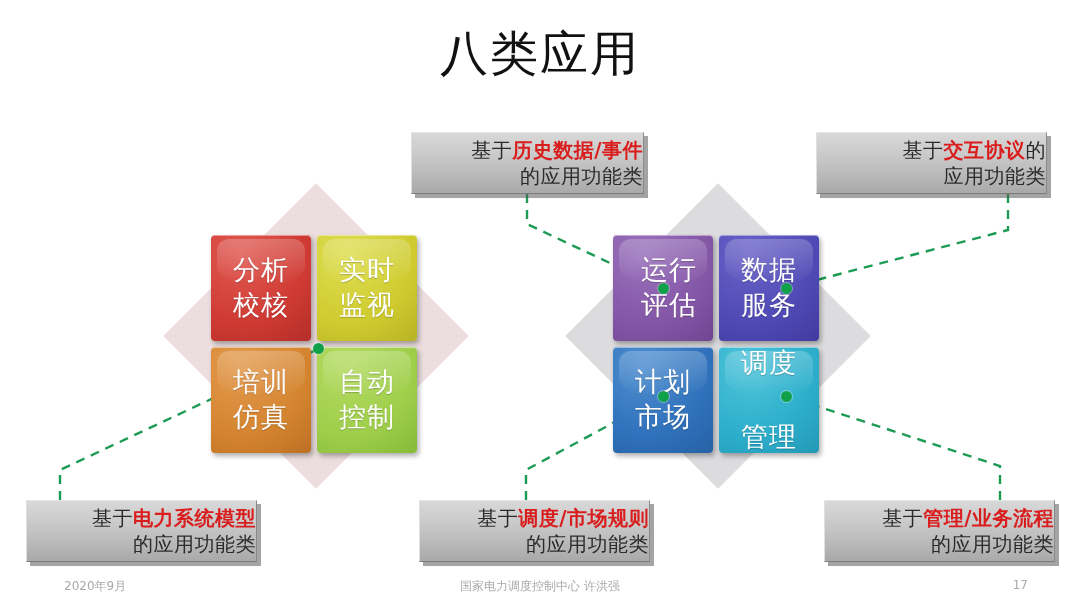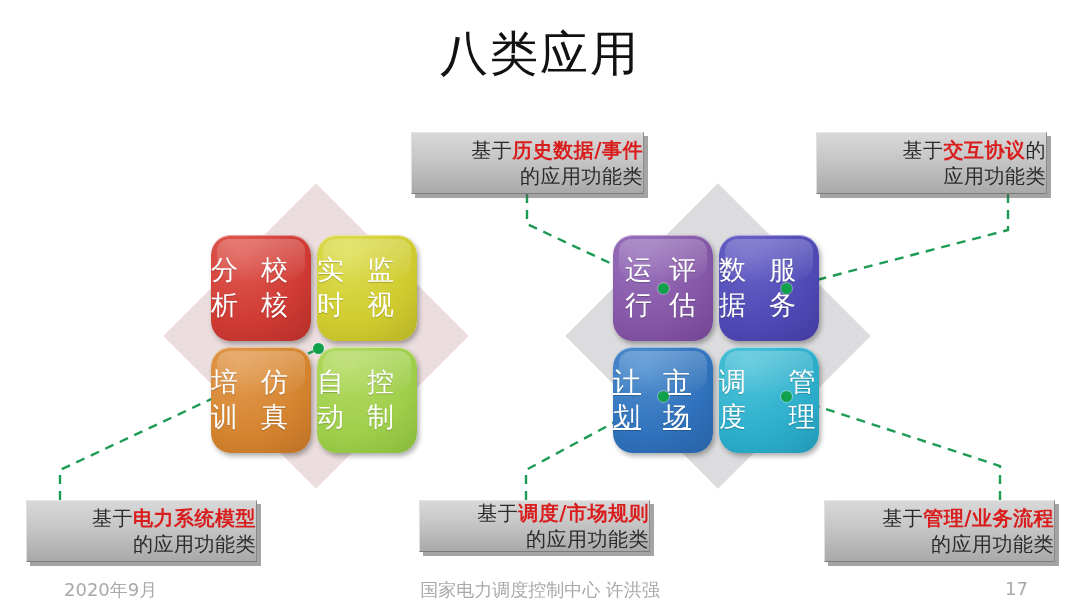--- a/index.html
+++ b/index.html
@@ -47,23 +47,23 @@
     display:grid;
     grid-template-columns:100px 100px;
     grid-template-rows:106px 106px;
     gap:6px;
   }
   #grid-left{left:211px;top:235px;}
   #grid-right{left:613px;top:235px;}
 
   .tile{
     position:relative;
-    border-radius:20px;
+    border-radius:4px;
     display:flex;
-    flex-direction:row;
+    flex-direction:column;
     align-items:center;
     justify-content:center;
     color:#ffffff;
     font-family:"DejaVu Serif","Liberation Serif",serif;
     font-size:27px;
     line-height:1.28;
     letter-spacing:1px;
     box-shadow:2px 3px 5px rgba(0,0,0,0.32), inset 0 1px 0 rgba(255,255,255,0.45);
     text-shadow:0 1px 1px rgba(0,0,0,0.22);
   }
@@ -75,21 +75,21 @@
   }
   .tile .ln{position:relative;z-index:2;}
 
   
   .t-red   {background:radial-gradient(120% 120% at 30% 18%, #e05a52 0%, #cf3a33 55%, #ab2a26 100%);}
   .t-orange{background:radial-gradient(120% 120% at 30% 18%, #e39a4e 0%, #d4842f 55%, #b56a22 100%);}
   .t-yellow{background:radial-gradient(120% 120% at 30% 18%, #dede52 0%, #cfcb2f 55%, #b0ab22 100%);}
   .t-green {background:radial-gradient(120% 120% at 30% 18%, #b4db62 0%, #9ece4a 55%, #7fb334 100%);}
   .t-purple{background:radial-gradient(120% 120% at 30% 18%, #9a72bd 0%, #8456a6 55%, #6c3f8c 100%);padding-left:12px;}
   .t-violet{background:radial-gradient(120% 120% at 30% 18%, #6a63c8 0%, #4f49b5 55%, #3c3699 100%);}
-  .t-blue  {background:radial-gradient(120% 120% at 30% 18%, #4f8fd0 0%, #2f71bb 55%, #245d9e 100%);text-decoration:underline;}
+  .t-blue  {background:radial-gradient(120% 120% at 30% 18%, #4f8fd0 0%, #2f71bb 55%, #245d9e 100%);}
   .t-cyan  {background:radial-gradient(120% 120% at 30% 18%, #4fc4da 0%, #2caecb 55%, #2191ae 100%);gap:39px;}
 
   
   .dot{
     position:absolute;width:11px;height:11px;border-radius:50%;
     background:#12a14b;
     box-shadow:0 0 0 1px rgba(255,255,255,0.35);
     z-index:6;
   }
 
@@ -110,28 +110,28 @@
     color:#2b2b2b;
     letter-spacing:0.5px;
     z-index:5;
   }
   .callout .hl{color:#d91d1d;font-weight:bold;}
   .callout .row{white-space:nowrap;}
 
   #co-history{left:411px;top:132px;width:233px;height:62px;}
   #co-protocol{left:816px;top:132px;width:231px;height:62px;}
   #co-model{left:26px;top:500px;width:231px;height:62px;}
-  #co-rules{left:419px;top:500px;width:231px;height:52px;}
+  #co-rules{left:419px;top:500px;width:231px;height:62px;}
   #co-process{left:824px;top:500px;width:231px;height:62px;}
 
   
   #footer{
     position:absolute;left:0;bottom:8px;width:1080px;height:22px;
     font-family:"DejaVu Sans","Liberation Sans",sans-serif;
-    font-size:18px;color:#a9a9a9;
+    font-size:12px;color:#a9a9a9;
   }
   #footer .f-left{position:absolute;left:64px;top:0;}
   #footer .f-center{position:absolute;left:0;top:0;width:1080px;text-align:center;}
   #footer .f-right{position:absolute;right:52px;top:0;}
 </style>
 </head>
 <body>
 
 <div id="slide">
 

